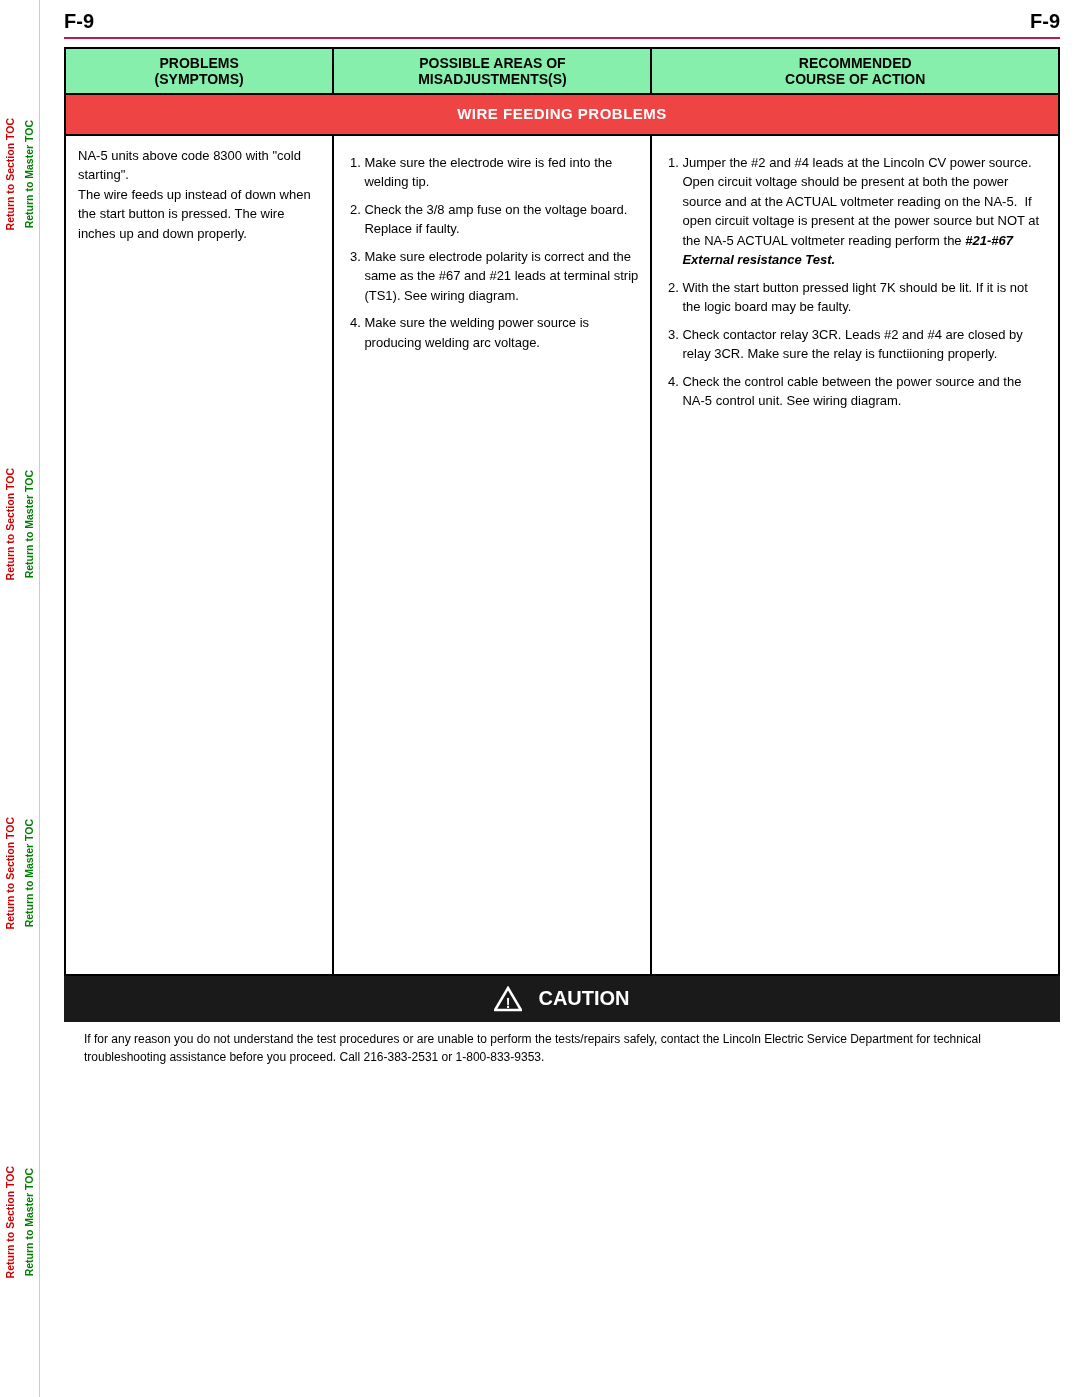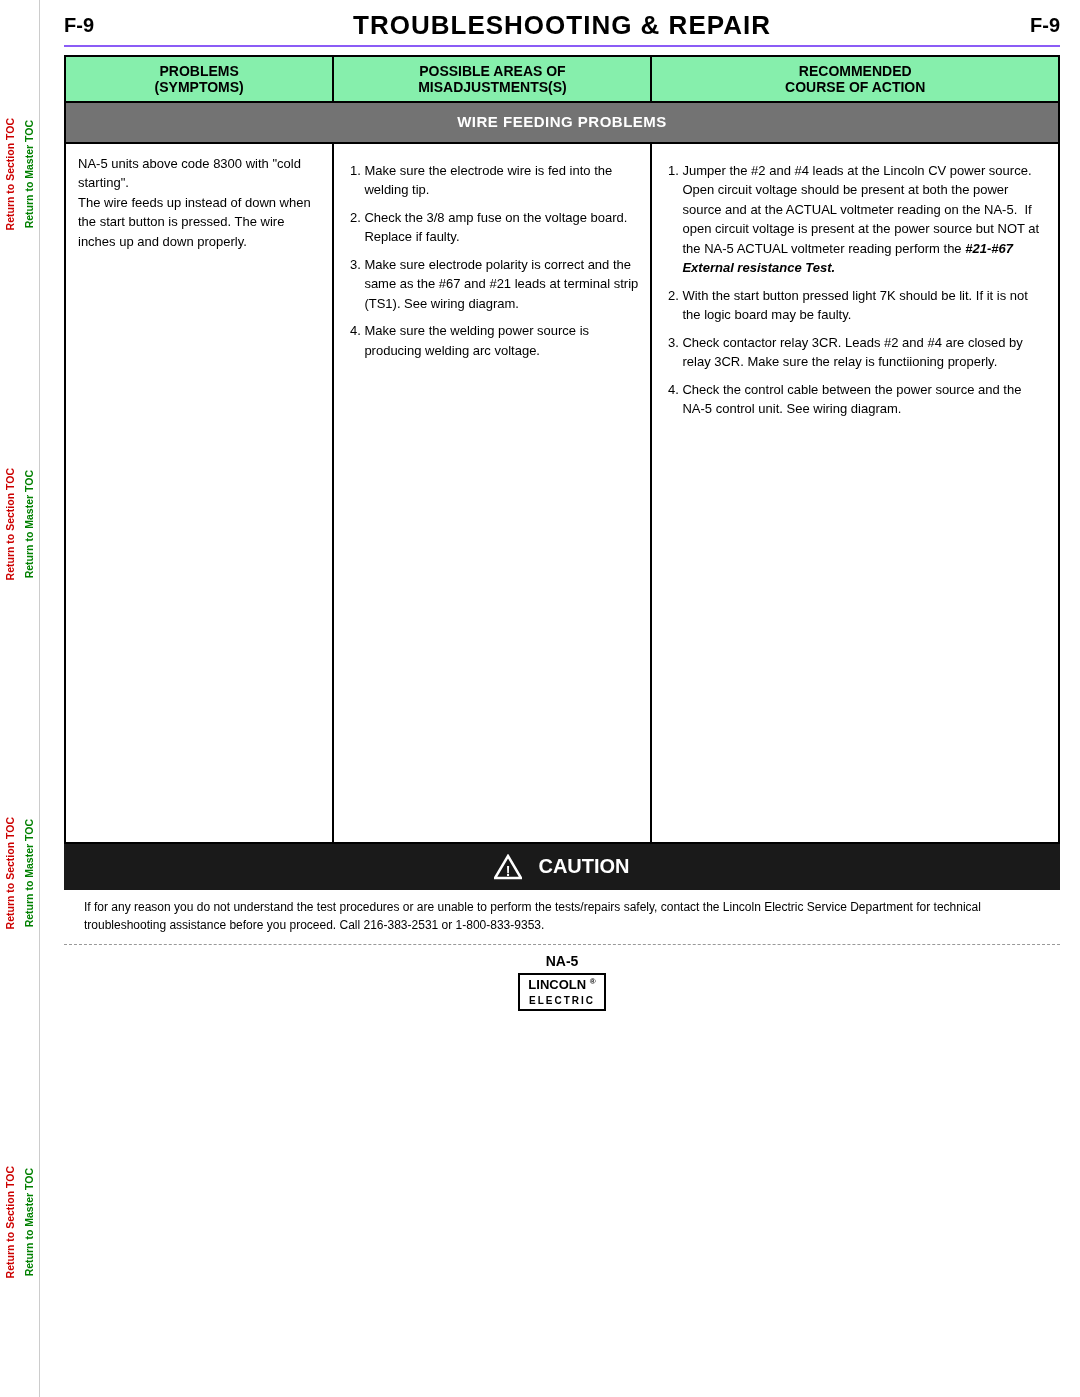--- a/index.html
+++ b/index.html
@@ -18,21 +18,21 @@
       margin-left: 40px;
       padding: 10px 20px 20px 20px;
       min-height: 1397px;
     }
 
     
     .page-header {
       display: flex;
       align-items: center;
       justify-content: space-between;
-      border-bottom: 2px solid #8b5cf6;
+      border-bottom: 2px solid #be185d;
       padding-bottom: 4px;
       margin-bottom: 8px;
     }
 
     .page-header-left {
       font-size: 20px;
       font-weight: bold;
     }
 
     .page-header-center {
@@ -73,33 +73,33 @@
 
     .main-table td {
       border: 2px solid #000;
       padding: 8px 10px;
       vertical-align: top;
       font-size: 13px;
       line-height: 1.5;
     }
 
     .section-header-row td {
-      background: #737373;
+      background: #ef4444;
       color: #fff;
       text-align: center;
       font-weight: bold;
       font-size: 15px;
       padding: 8px;
       letter-spacing: 0.5px;
     }
 
     .content-row td {
       vertical-align: top;
       padding: 10px 12px;
-      height: 700px;
+      height: 840px;
     }
 
     
     .caution-bar {
       background: #1a1a1a;
       color: #fff;
       text-align: center;
       font-size: 20px;
       font-weight: bold;
       padding: 10px;
@@ -240,21 +240,20 @@
     <div class="side-group-col">
       <span class="vertical-text v-green">Return to Master TOC</span>
     </div>
   </div>
 </div>
 
 <div class="main-content" style="margin-left:44px;">
 
   <div class="page-header">
     <div class="page-header-left">F-9</div>
-    <div class="page-header-center">TROUBLESHOOTING &amp; REPAIR</div>
     <div class="page-header-right">F-9</div>
   </div>
 
 
   <table class="main-table">
     <thead>
       <tr>
         <th class="problems-col">
           PROBLEMS<br>(SYMPTOMS)
         </th>
@@ -306,24 +305,14 @@
       <svg width="28" height="26" viewBox="0 0 28 26">
         <polygon points="14,2 27,24 1,24" fill="none" stroke="white" stroke-width="2.5"></polygon>
         <text x="14" y="22" text-anchor="middle" fill="white" font-size="14" font-weight="bold">!</text>
       </svg>
     </span>
     <span>CAUTION</span>
   </div>
 
   <div class="caution-text-area">If for any reason you do not understand the test procedures or are unable to perform the tests/repairs safely, contact the Lincoln Electric Service Department for technical troubleshooting assistance before you proceed. Call 216-383-2531 or 1-800-833-9353.</div>
 
-  <div class="page-footer">
-    <div class="footer-na5">NA-5</div>
-    <div class="lincoln-logo">
-      <div class="lincoln-name">
-        <span>LINCOLN</span>
-        <sup style="font-size:8px;">®</sup>
-      </div>
-      <div class="electric-name">ELECTRIC</div>
-    </div>
-  </div>
 
 </div>
 
 </body></html>

